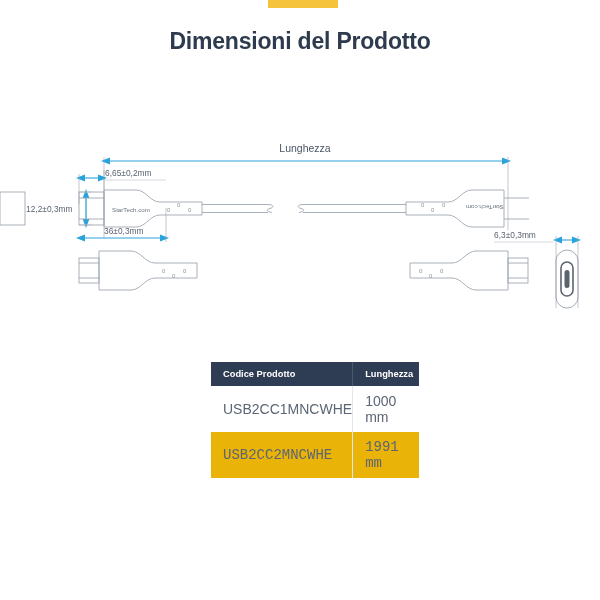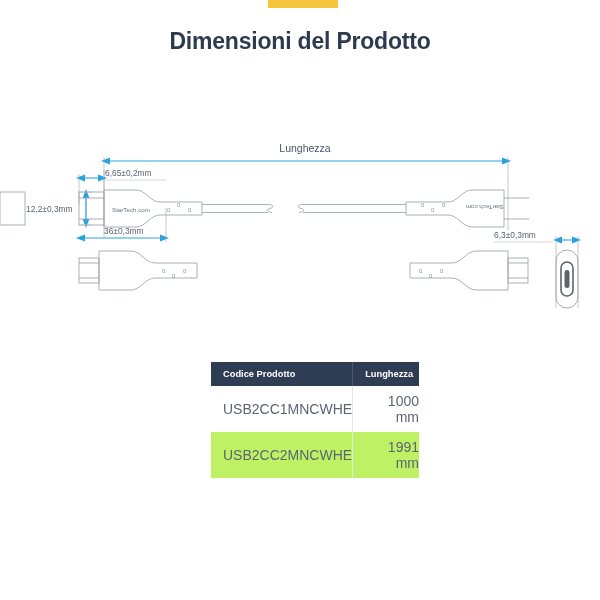--- a/index.html
+++ b/index.html
@@ -69,23 +69,23 @@
     border-right: 1px solid #4a5870;
   }
   #spec-table th:last-child { border-right: none; }
   #spec-table td {
     color: #5b6574;
     padding: 7px 0 7px 12px;
     text-align: left;
     font-size: 14px;
     border-right: 1px solid #e3e6ea;
   }
-  #spec-table td:last-child { border-right: none; text-align: right; }
+  #spec-table td:last-child { border-right: none; }
   #spec-table tr.row-odd td { background: #ffffff; }
-  #spec-table tr.row-even td { background: #bef264; }
+  #spec-table tr.row-even td { background: #eab308; font-family: Liberation Mono, monospace; }
   .col-a { width: 127px; }
   .col-b { width: 81px; }
 </style>
 </head>
 <body>
 
 <div id="page">
 
   <div class="accent-bar" style="background: rgb(246, 196, 60);"></div>
 

